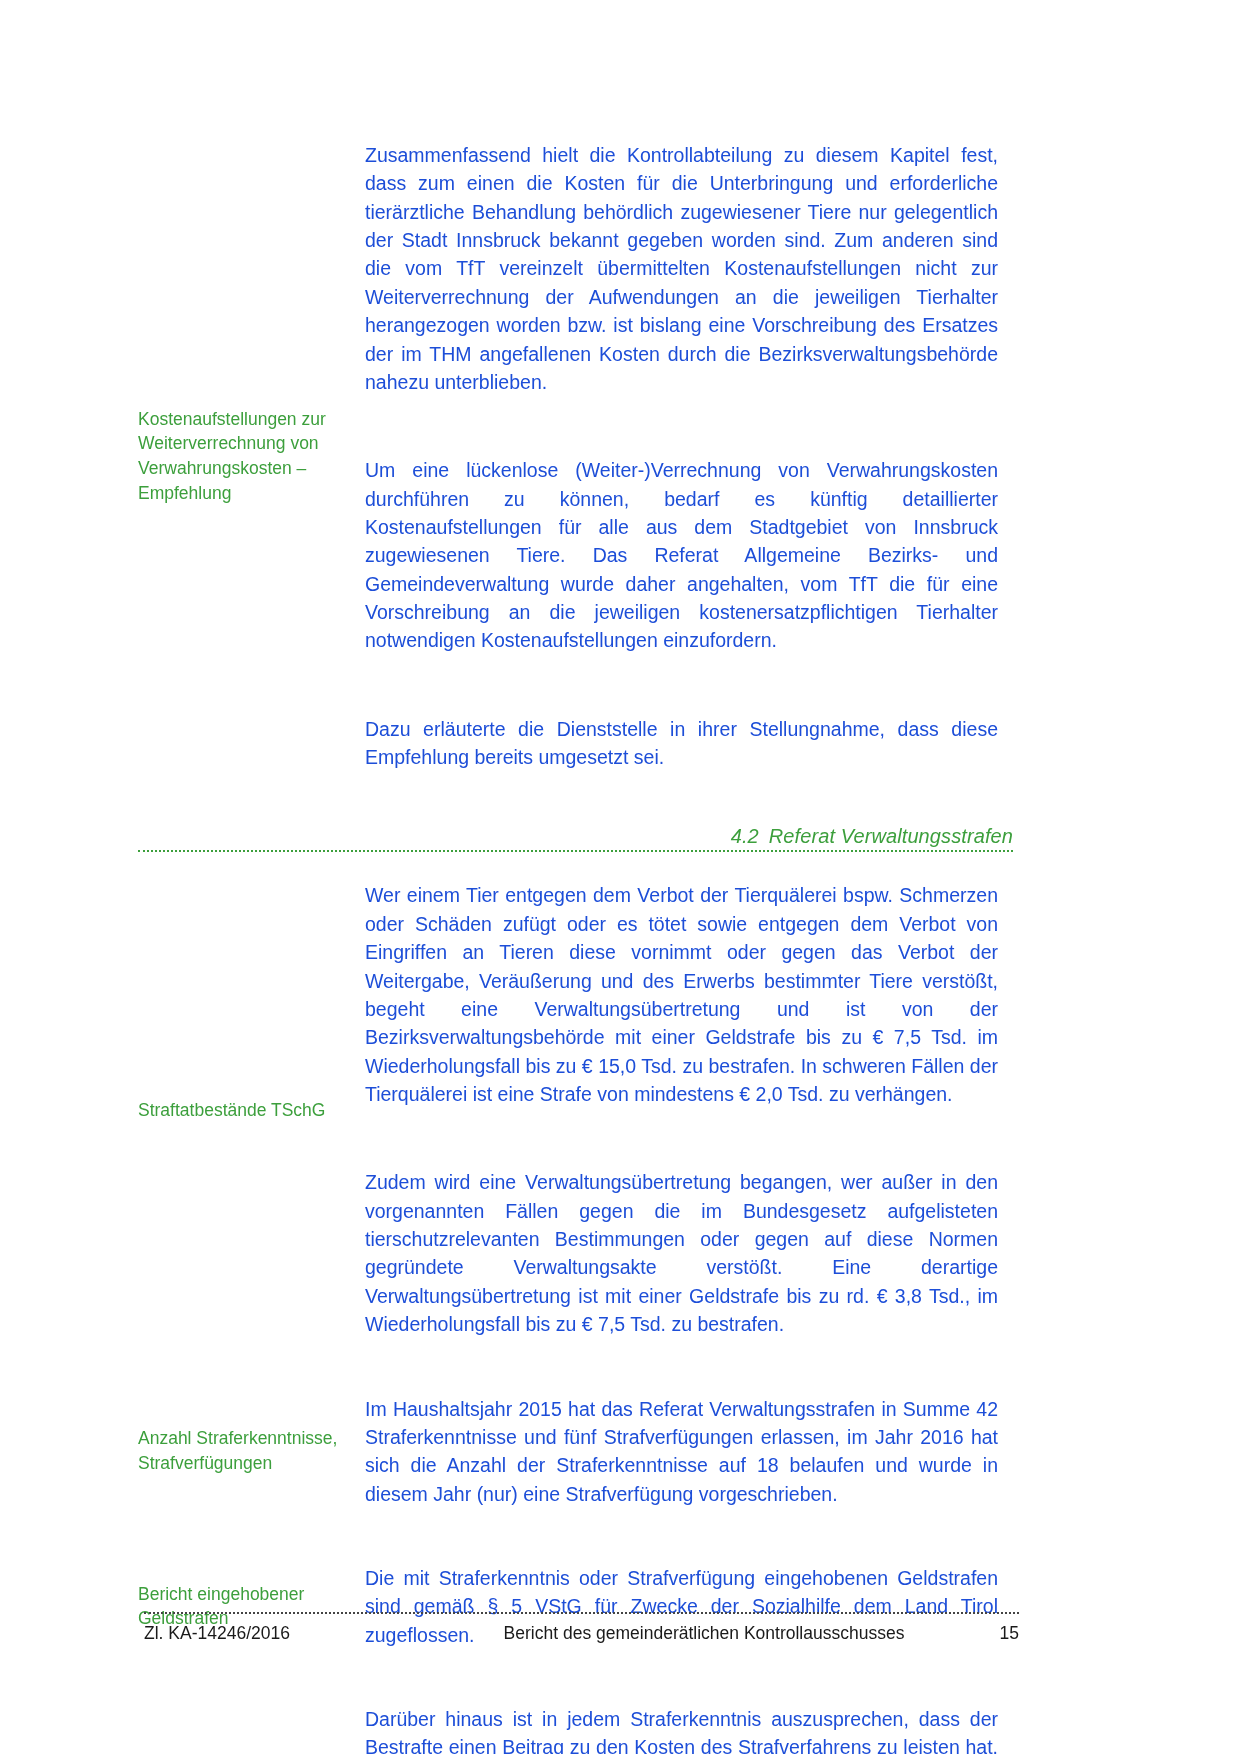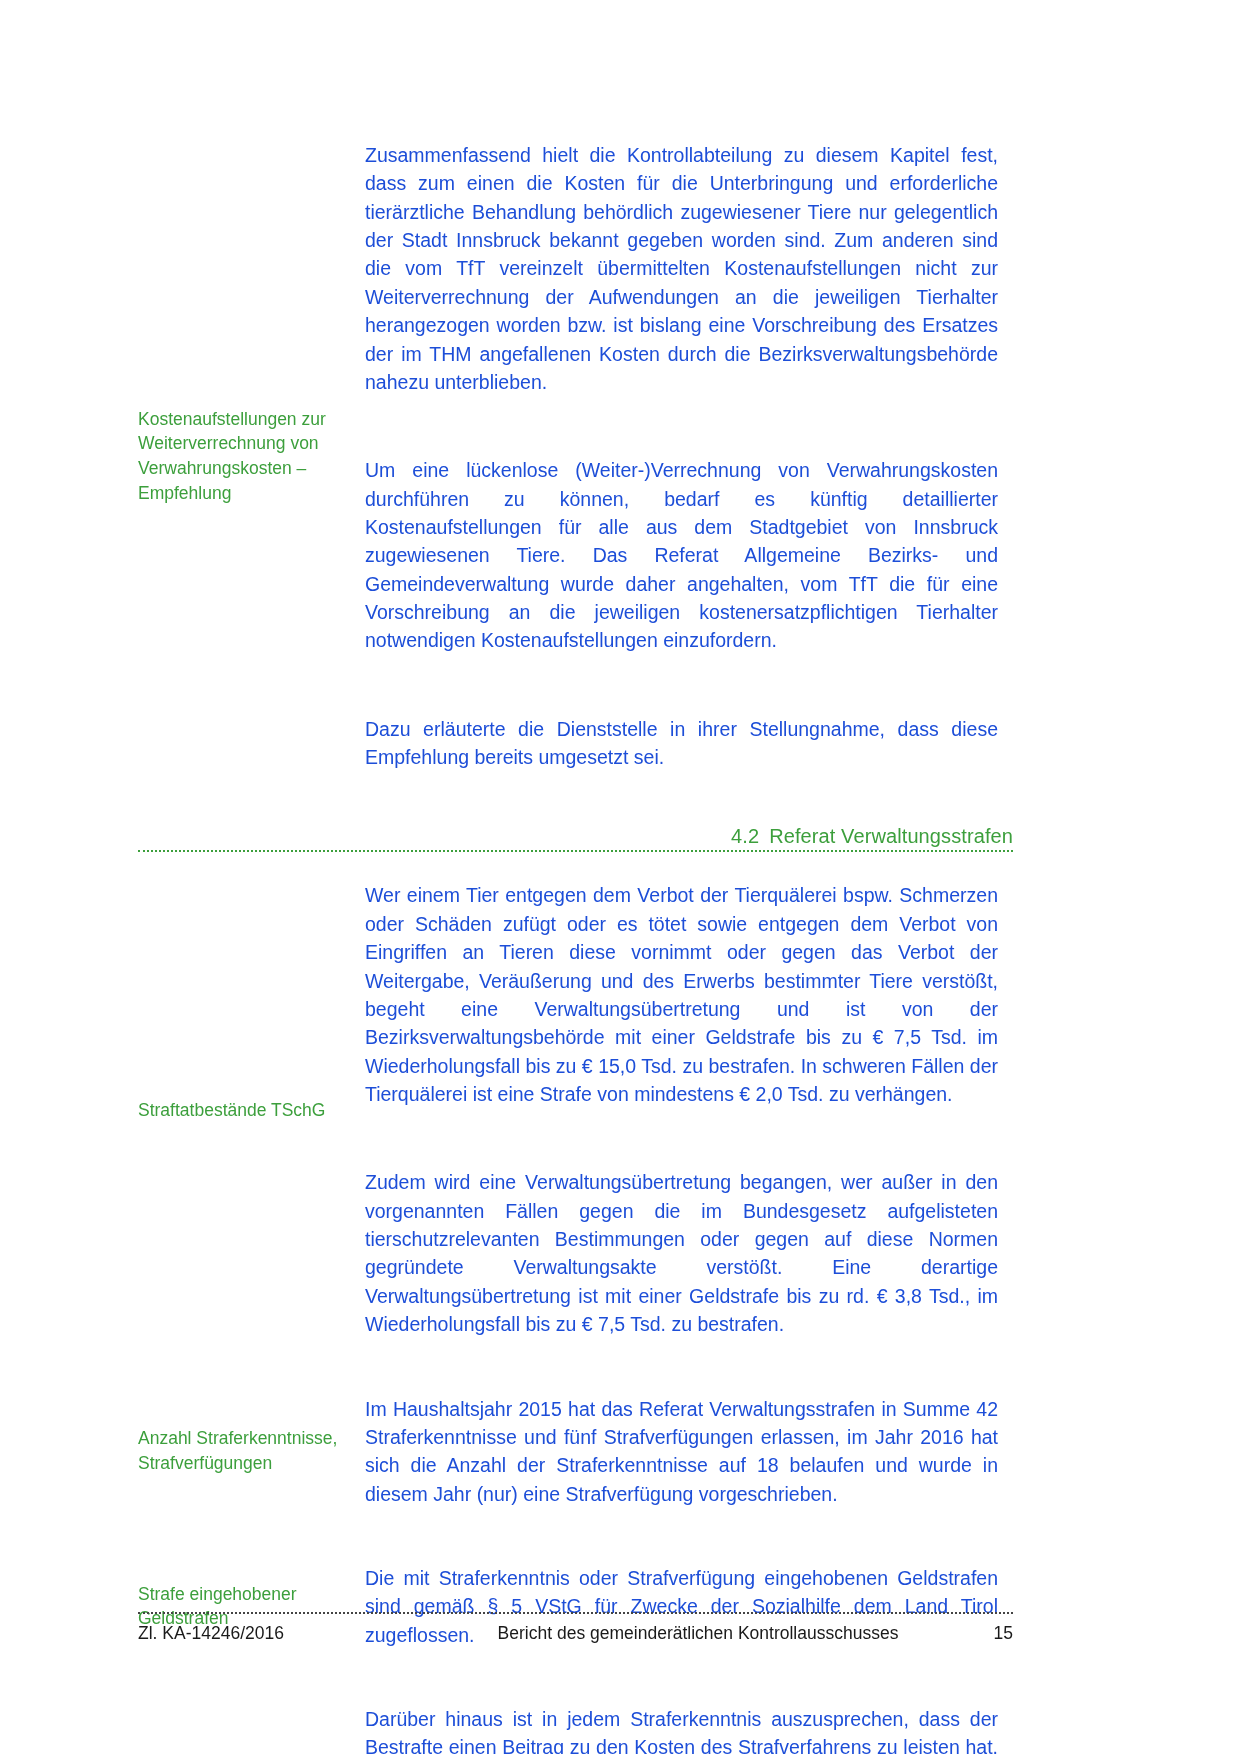--- a/index.html
+++ b/index.html
@@ -55,41 +55,42 @@
     -webkit-hyphens: manual;
     hyphens: manual;
   }
   .gap-lg { height: 30px; }
   .gap-md { height: 26px; }
 
   .section-heading-row {
     position: relative;
     margin-top: 34px;
     margin-bottom: 9px;
+    font-style: italic;
   }
   .rule {
     border: 0;
     border-top: 2px dotted #3c9f3c;
     margin: 0;
     width: 100%;
     height: 0;
   }
   .heading {
     color: #3c9f3c;
     font-size: 20px;
     text-align: right;
     padding-top: 5px;
     padding-bottom: 2px;
     letter-spacing: 0.1px;
   }
   .heading .num { margin-right: 10px; }
 
   .footer {
     position: absolute;
-    left: 138px;
+    left: 144px;
     top: 1612px;
     width: 875px;
   }
   .footer-rule {
     border: 0;
     border-top: 2px dotted #444;
     width: 100%;
     margin: 0 0 9px 0;
   }
   .footer-line {
@@ -141,21 +142,21 @@
     <div class="row">
       <div class="marginal">Anzahl Straferkenntnisse, Strafverfügungen</div>
       <div class="body-col">
         <p class="para">Im Haushaltsjahr 2015 hat das Referat Verwaltungsstrafen in Summe 42 Straferkenntnisse und fünf Strafverfügungen erlassen, im Jahr 2016 hat sich die Anzahl der Straferkenntnisse auf 18 belaufen und wurde in diesem Jahr (nur) eine Strafverfügung vorgeschrieben.</p>
       </div>
     </div>
 
     <div class="gap-md"></div>
 
     <div class="row">
-      <div class="marginal">Strafe eingehobener Geldstrafen</div>
+      <div class="marginal">Bericht eingehobener Geldstrafen</div>
       <div class="body-col">
         <p class="para">Die mit Straferkenntnis oder Strafverfügung eingehobenen Geldstrafen sind gemäß § 5 VStG für Zwecke der Sozialhilfe dem Land Tirol zugeflossen.</p>
       </div>
     </div>
 
     <div class="gap-md"></div>
 
     <div class="row">
       <div class="marginal">Kostenbeitrag Straferkenntnis</div>
       <div class="body-col">

